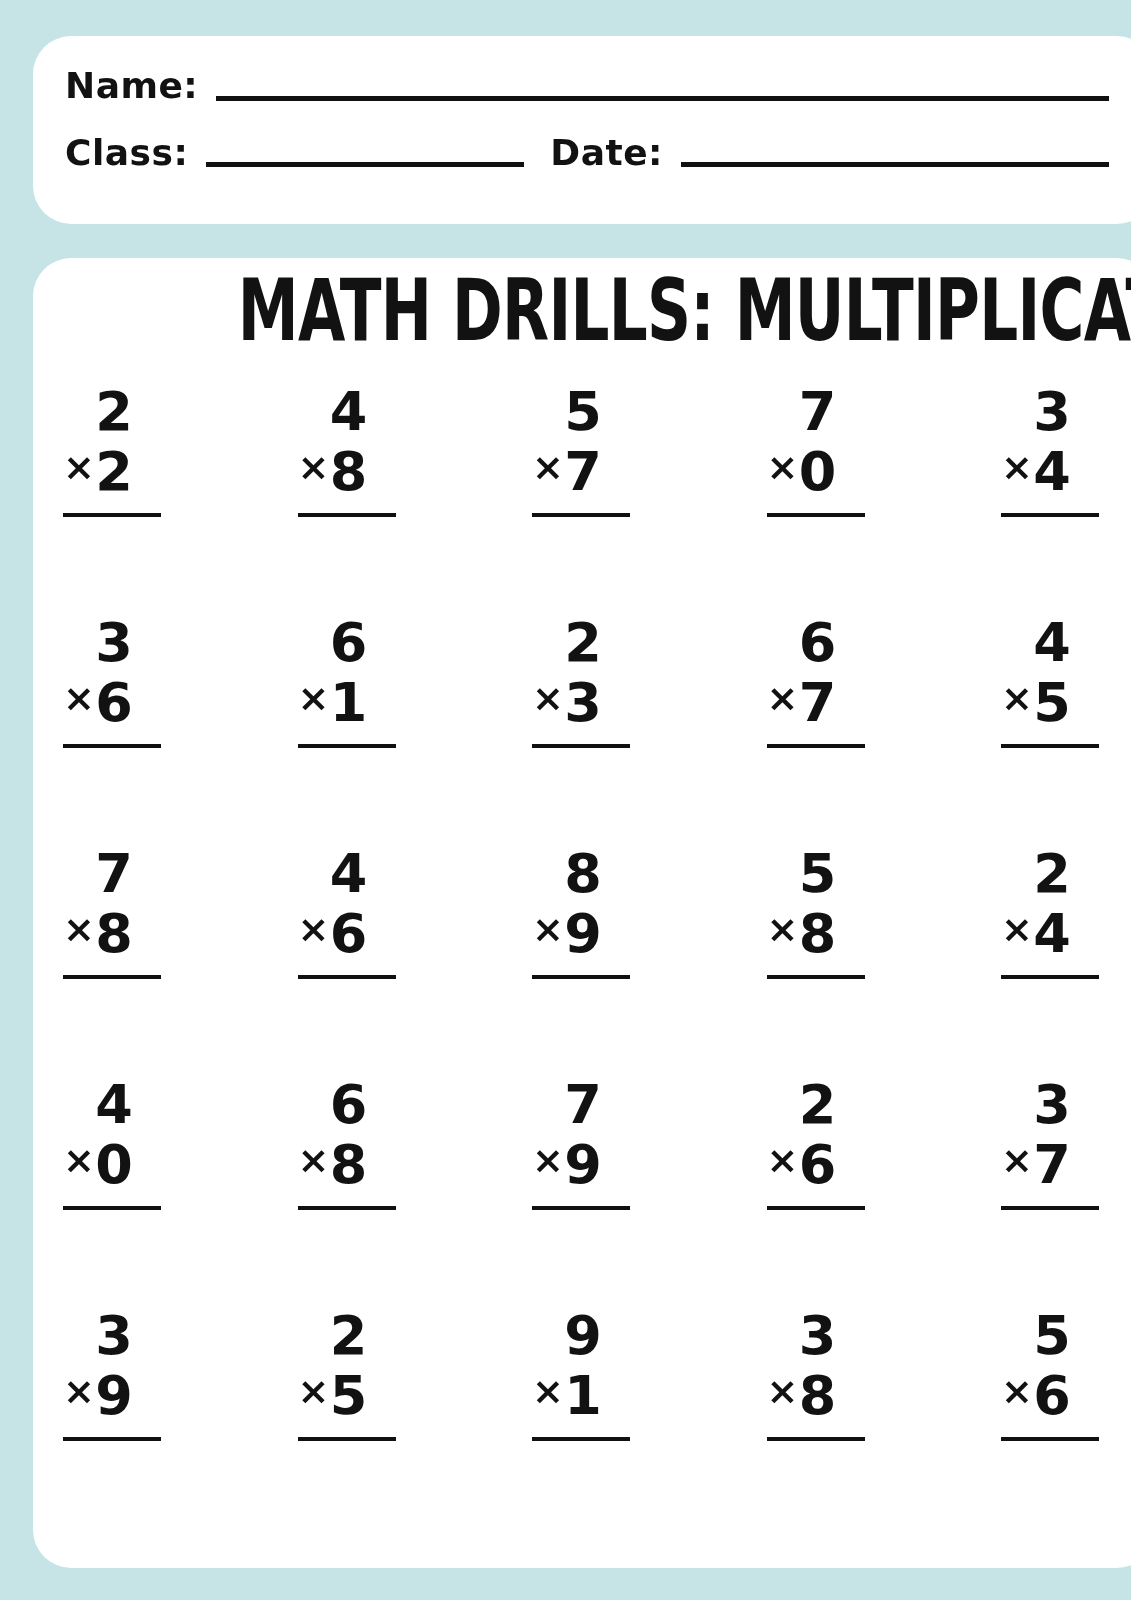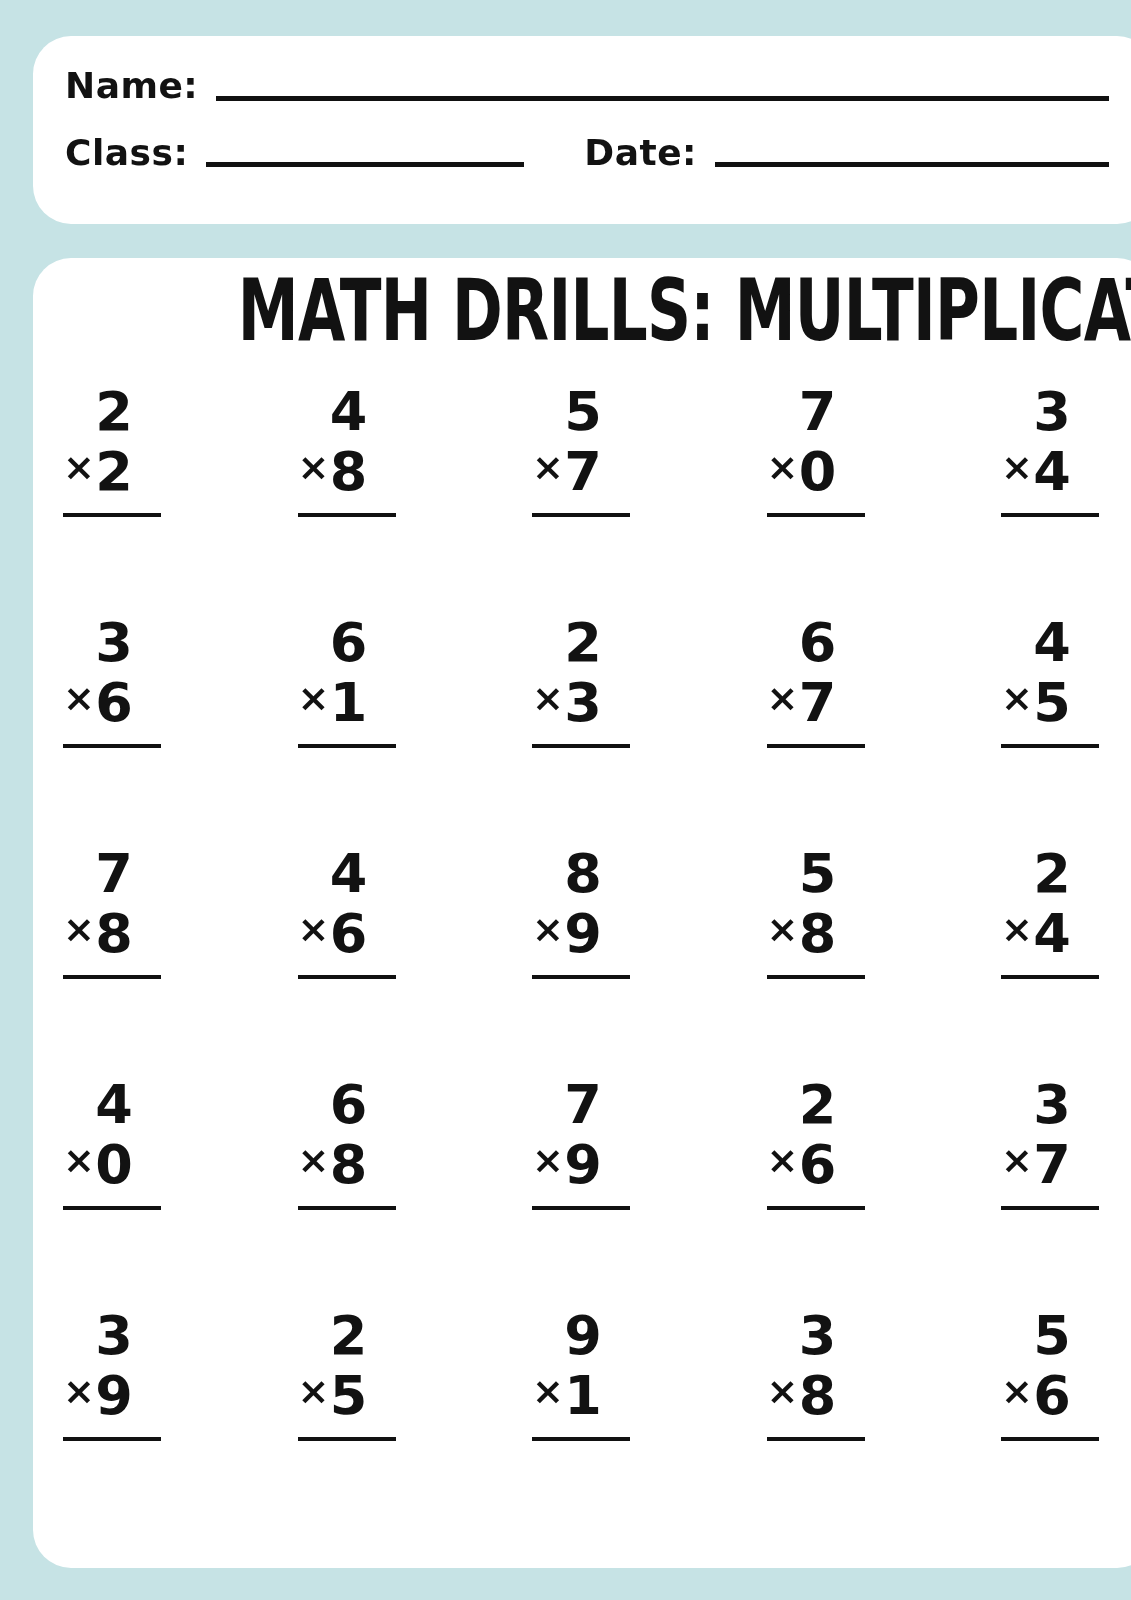--- a/index.html
+++ b/index.html
@@ -37,21 +37,21 @@
     white-space: nowrap;
   }
   .write-line {
     border-bottom: 5px solid #111;
     margin-left: 18px;
     margin-bottom: 5px;
     height: 1px;
   }
   .line-name { flex: 1; }
   .line-class { width: 318px; }
-  .label-date { margin-left: 60px; }
+  .label-date { margin-left: 26px; }
   .line-date { flex: 1; }
   
   .sheet-card {
     top: 258px;
     height: 1310px;
     padding-top: 20px;
   }
   .sheet-title-wrap {
     text-align: center;
     width: 100%;

